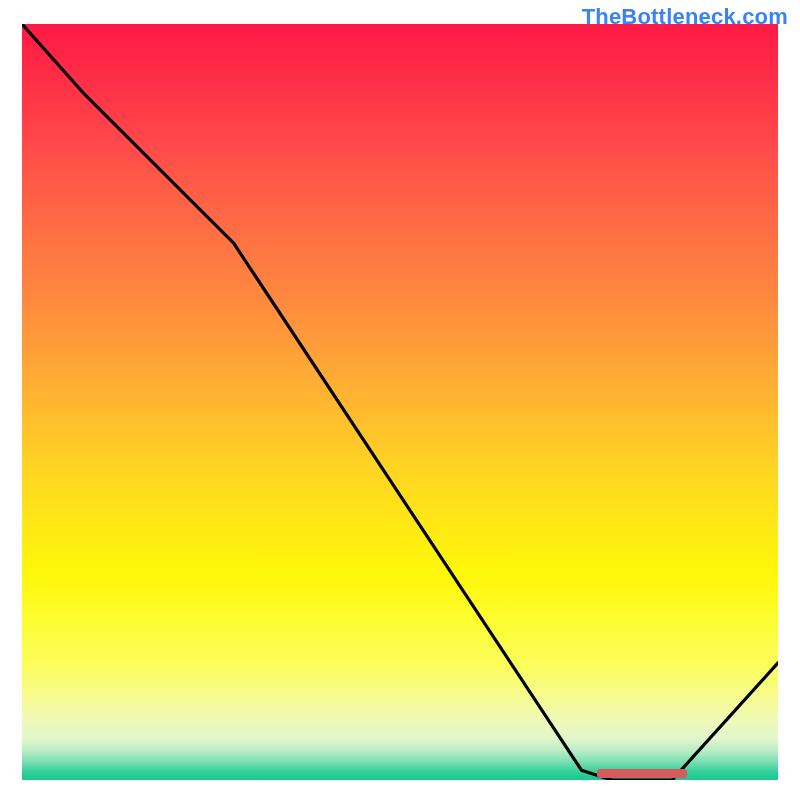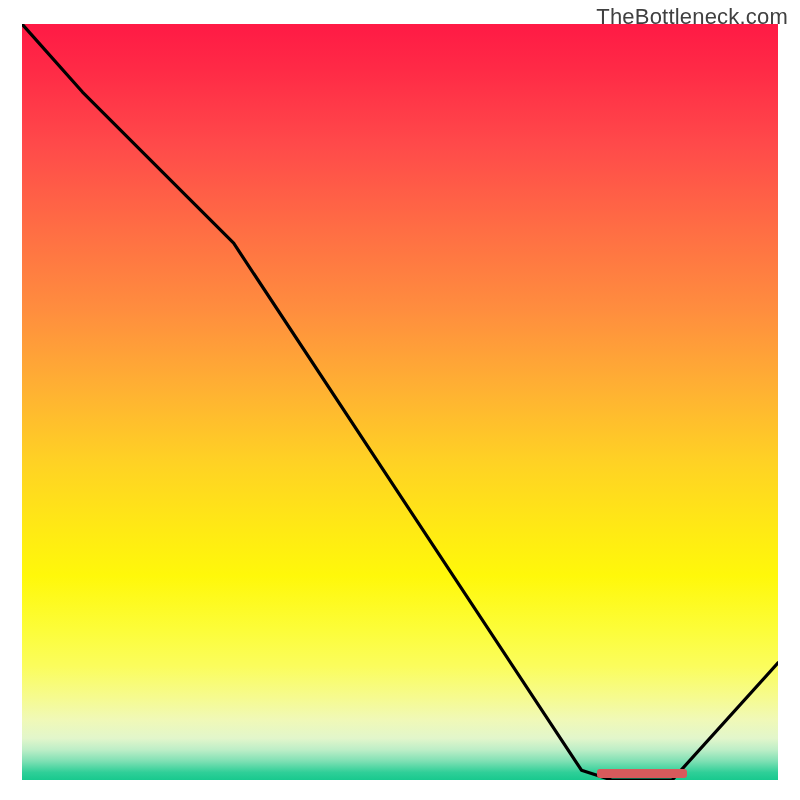--- a/index.html
+++ b/index.html
@@ -9,22 +9,22 @@
     background: #fff;
     font-family: Arial, Helvetica, sans-serif;
     position: relative;
     overflow: hidden;
   }
   .watermark {
     position: absolute;
     top: 4px;
     right: 12px;
     font-size: 22px;
-    font-weight: 400;
-    color: #404040;
+    font-weight: 700;
+    color: #3b82f6;
     letter-spacing: 0.2px;
     z-index: 10;
   }
   .plot-area {
     position: absolute;
     left: 22px;
     top: 24px;
     width: 756px;
     height: 756px;
     background: linear-gradient(to bottom,

